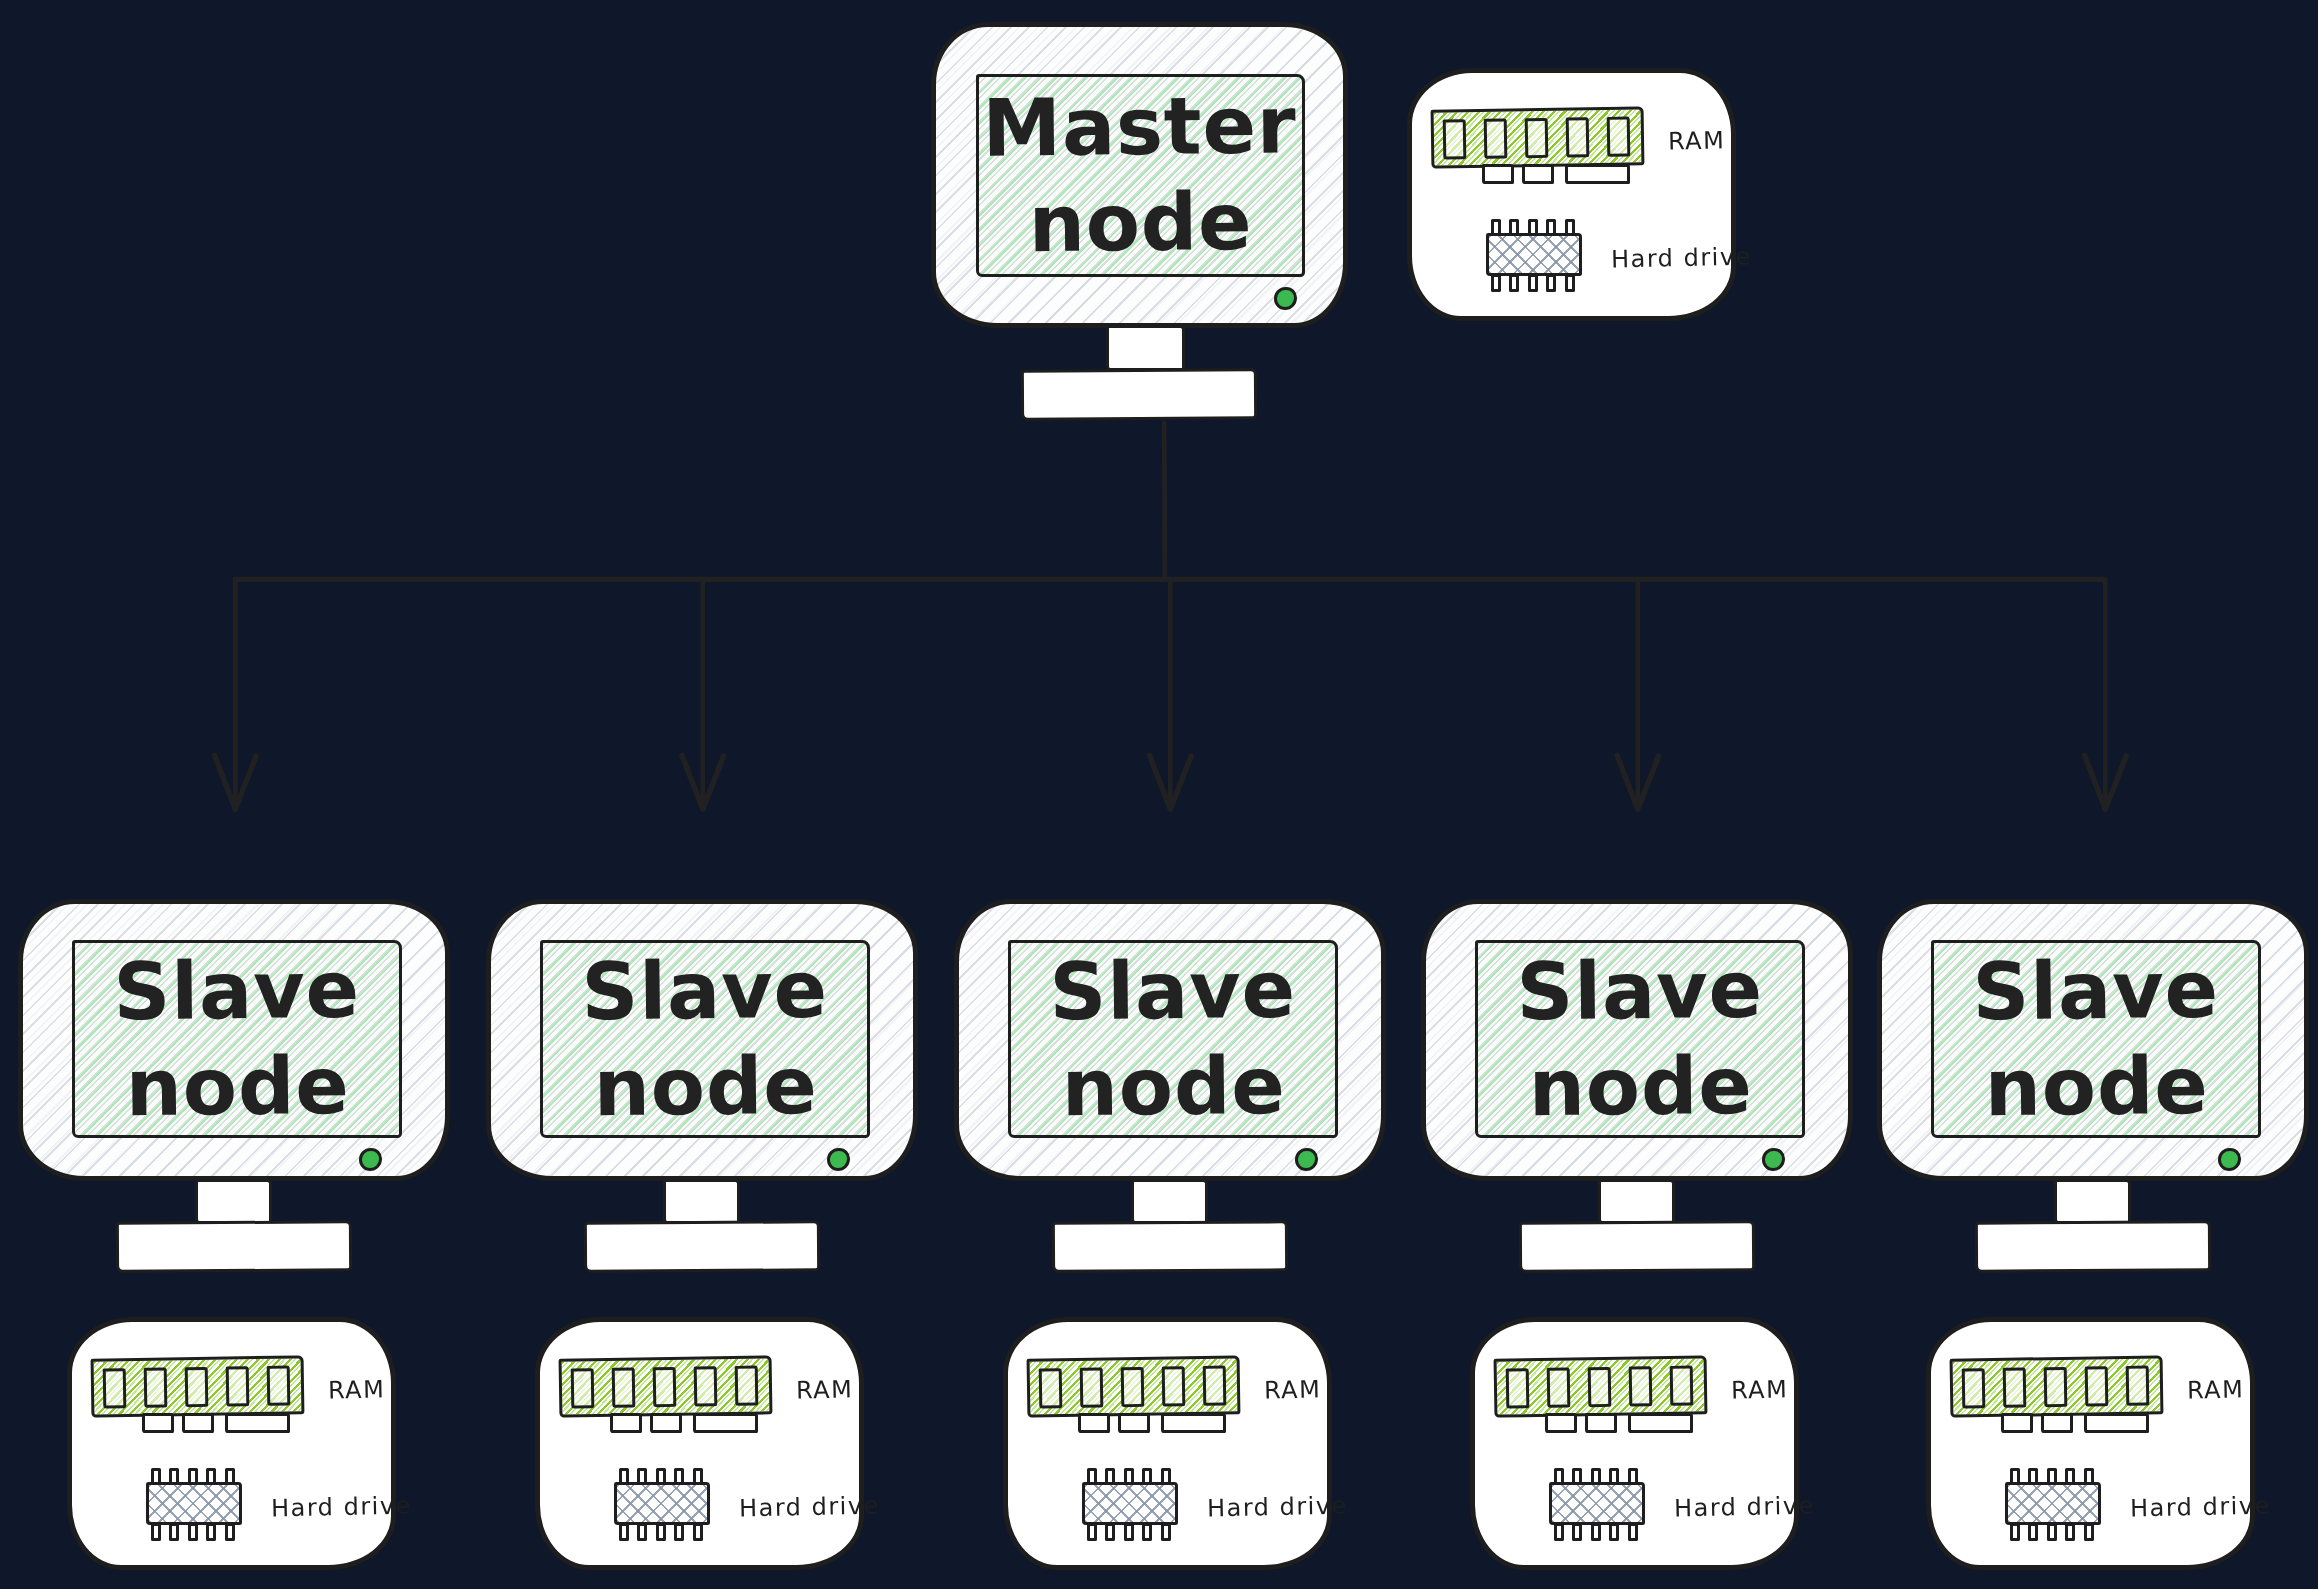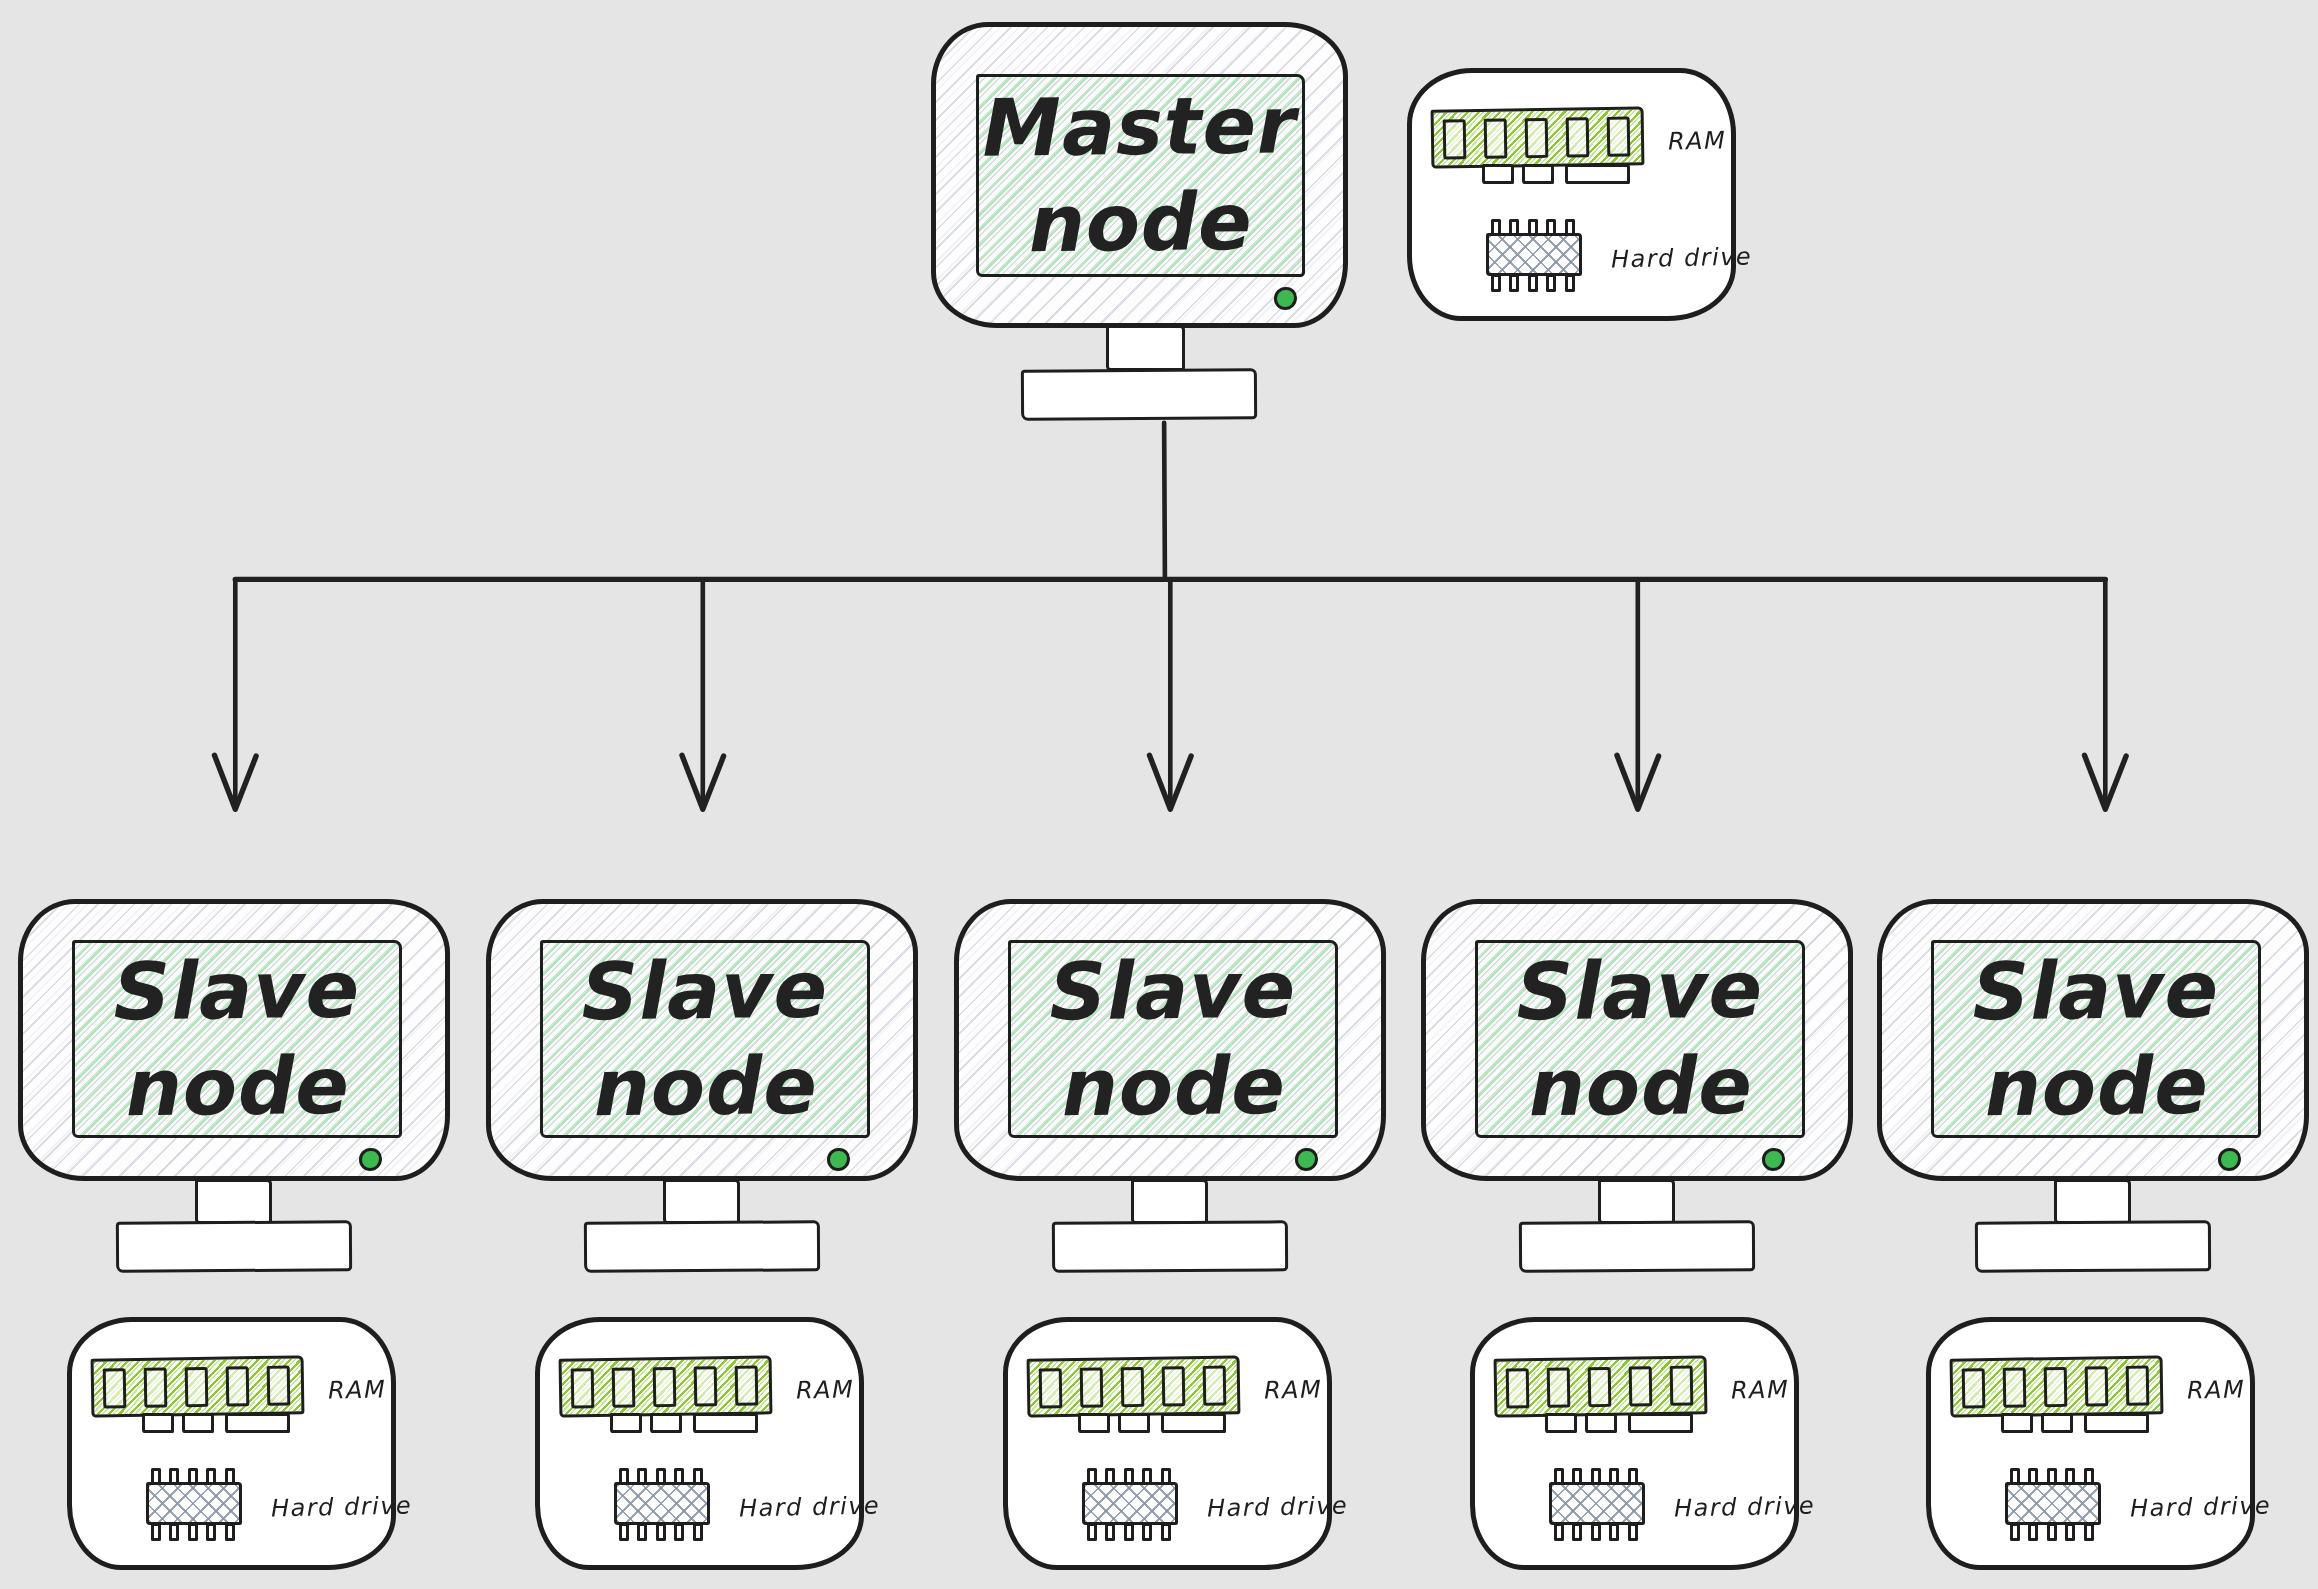--- a/index.html
+++ b/index.html
@@ -1,21 +1,21 @@
 <!DOCTYPE html>
 <html style="font-size:12.3px"><head>
 <meta charset="utf-8">
 <style>
   * { box-sizing: border-box; margin: 0; padding: 0; }
   html, body { background: #ffffff; }
   body {
     width: 2319px; height: 1590px; overflow: hidden;
     font-family: "DejaVu Sans", sans-serif; color: #1e1e1e;
   }
-  .stage { position: relative; width: 2319px; height: 1590px; background: #e5e5e5; font-style: italic; }
+  .stage { position: relative; width: 2319px; height: 1590px; background: #0f172a; }
 
   
   .wires { position: absolute; left: 0; top: 0; }
   .wires path { stroke: #212121; fill: none; stroke-linecap: round; stroke-linejoin: round; }
   .wires .stem   { stroke-width: 6; }
   .wires .bus    { stroke-width: 7; }
   .wires .shaft  { stroke-width: 6; }
   .wires .head   { stroke-width: 7; }
 
   

